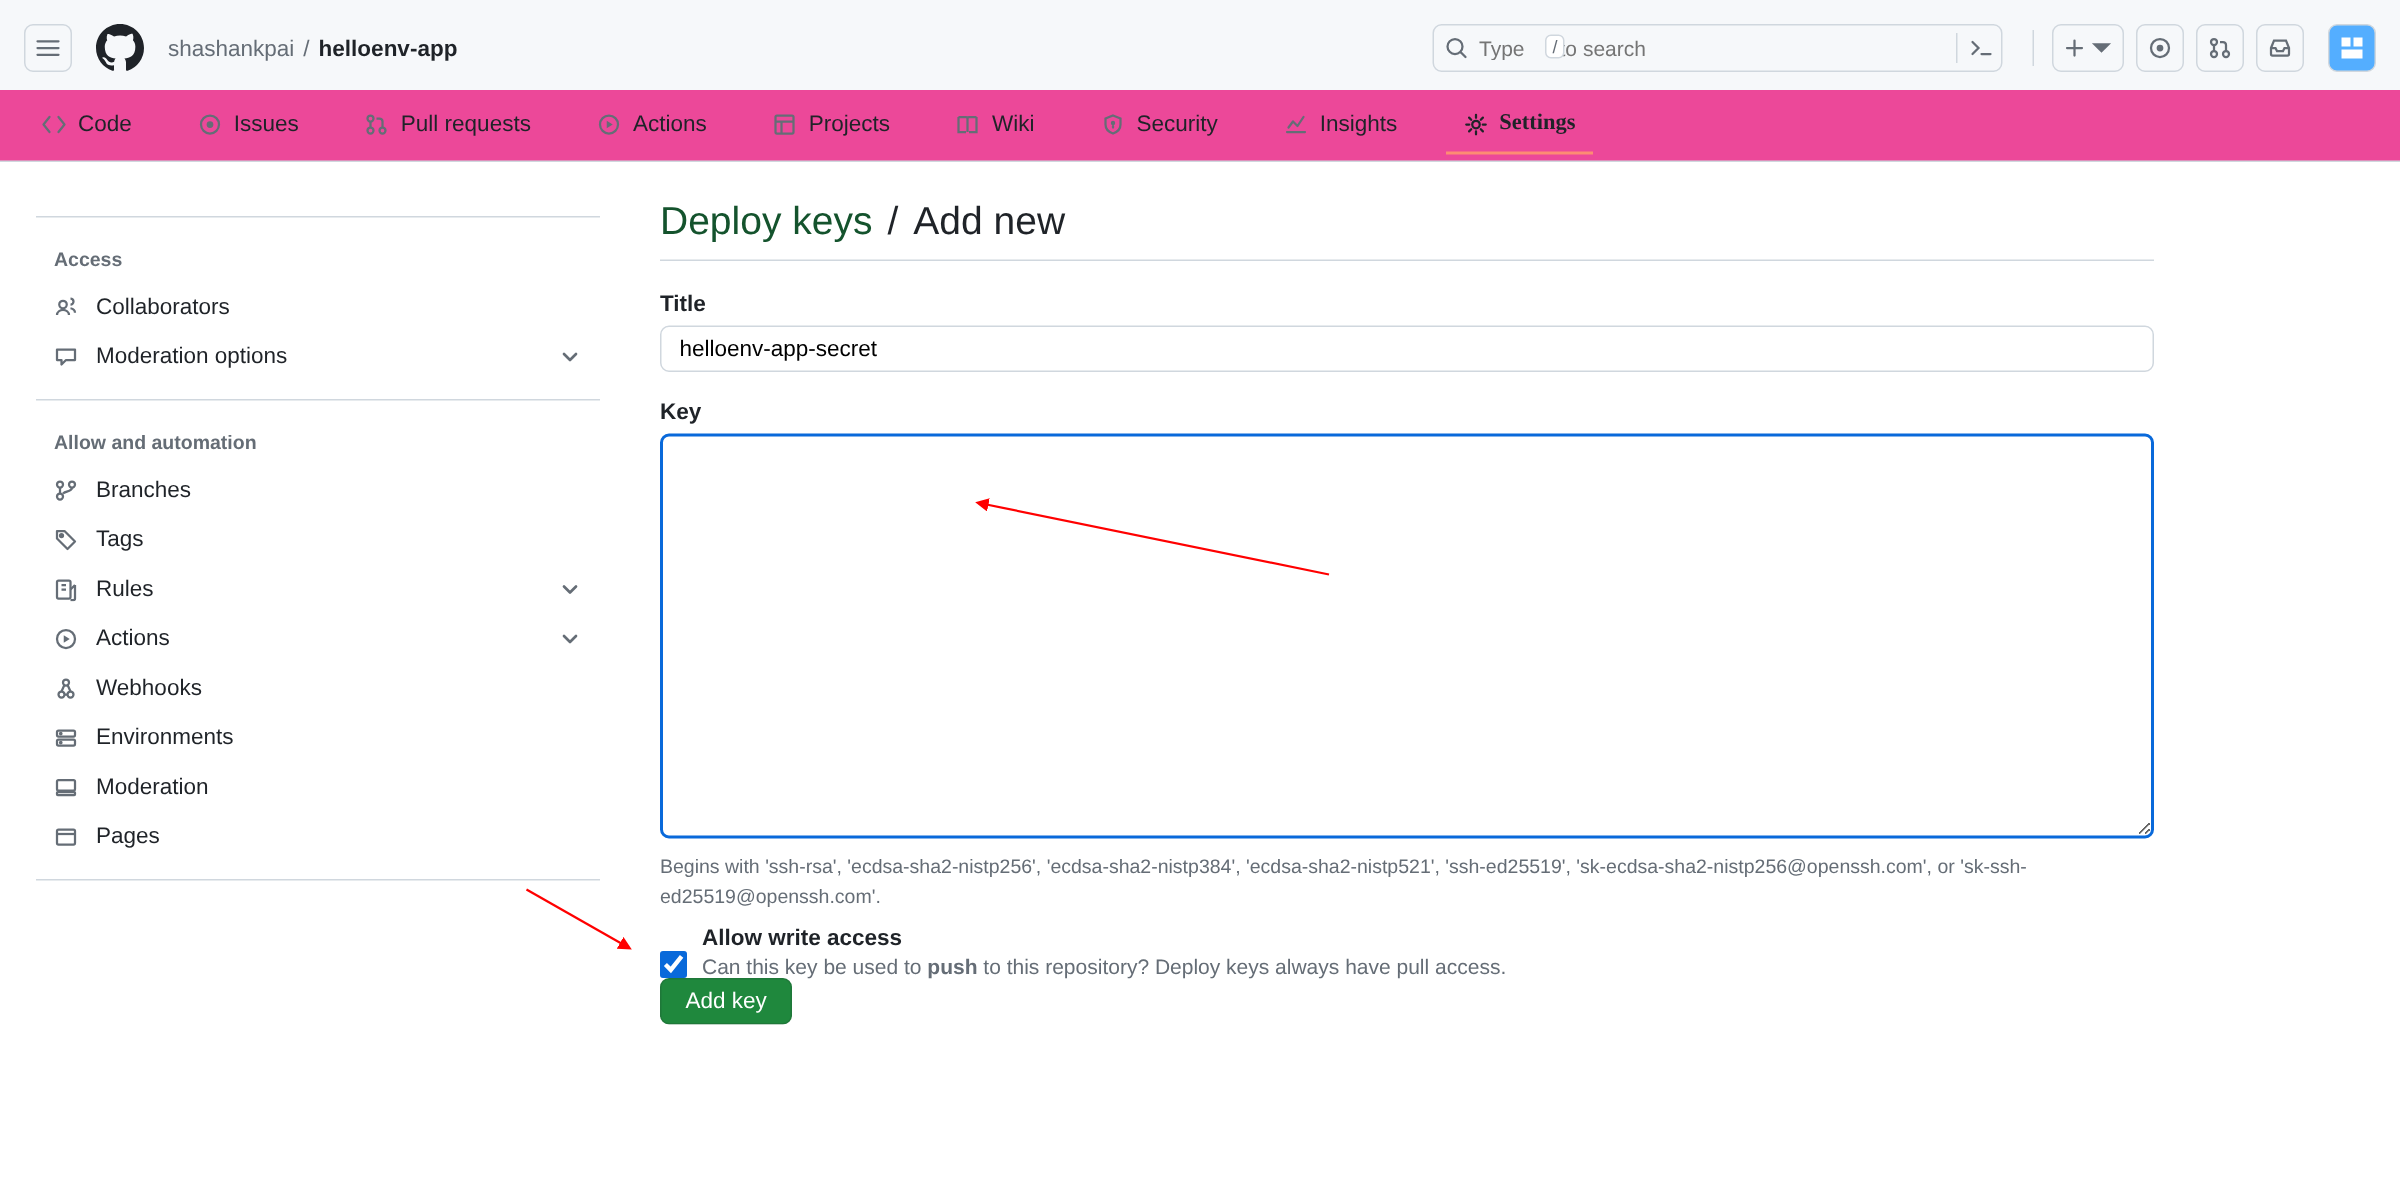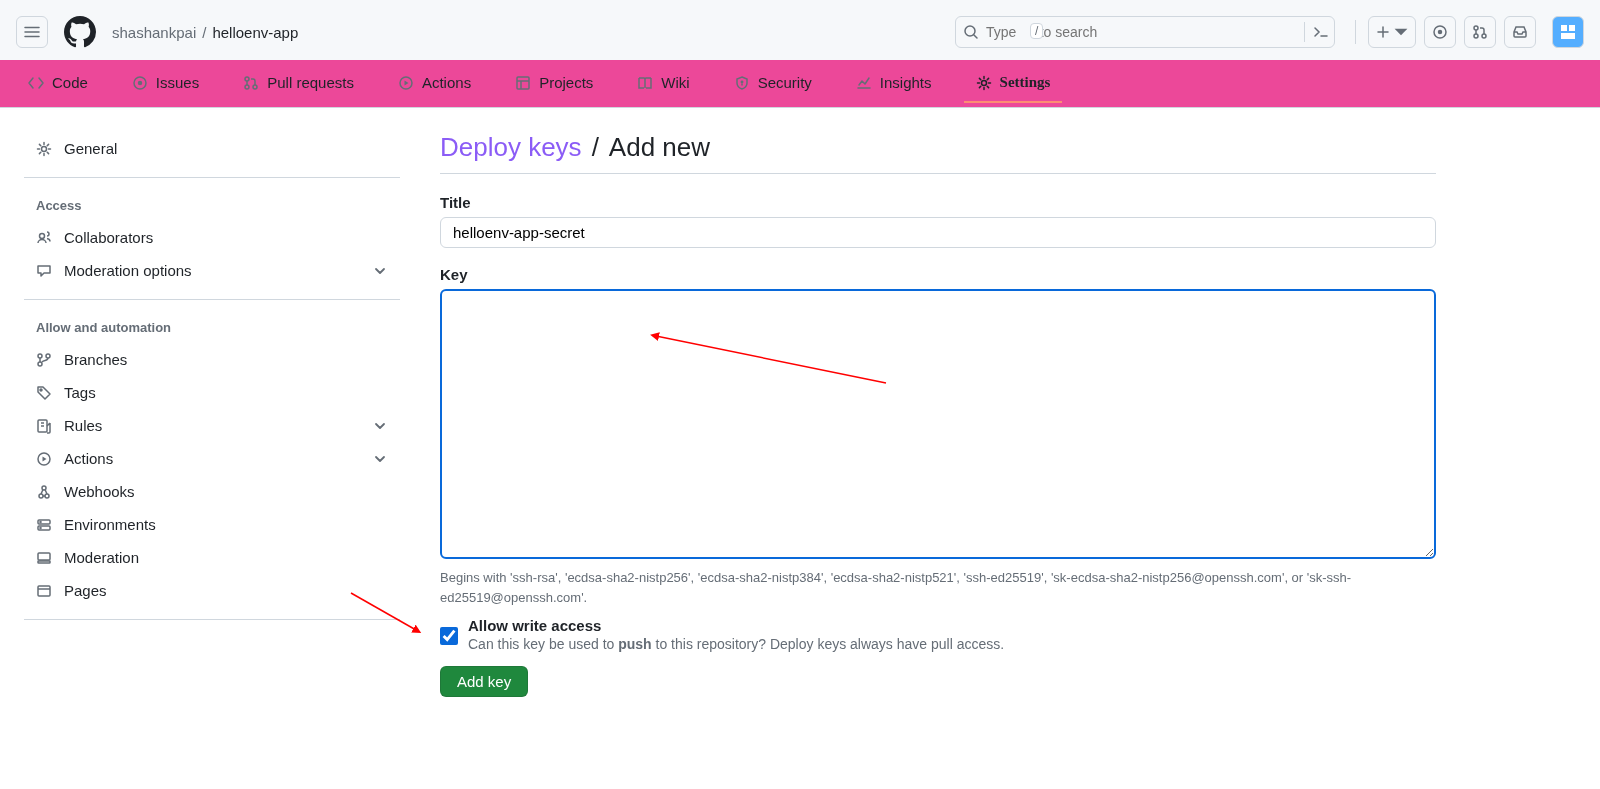--- a/index.html
+++ b/index.html
@@ -7,21 +7,21 @@
   
   
   .topbar { display: flex; align-items: center; padding: 16px 16px 12px; background: #f6f8fa; border-bottom: none; }
   .hamburger-btn { width: 32px; height: 32px; border: 1px solid #d0d7de; border-radius: 6px; display: flex; align-items: center; justify-content: center; background: #f6f8fa; cursor: pointer; }
   .hamburger-btn svg { width: 16px; height: 16px; }
   .gh-logo { margin-left: 16px; width: 32px; height: 32px; display:flex; align-items:center; justify-content:center; }
   .gh-logo svg { width: 32px; height: 32px; }
   .breadcrumb { margin-left: 16px; font-size: 15px; display:flex; align-items:center; gap:6px; }
   .breadcrumb .owner { color: #656d76; }
   .breadcrumb .sep { color: #656d76; }
-  .breadcrumb .repo { font-weight: 400; color: #1f2328; }
+  .breadcrumb .repo { font-weight: 700; color: #1f2328; }
   .topbar-spacer { flex: 1; }
   .search-wrap { position: relative; width: 380px; }
   .search-input { width: 100%; height: 32px; border: 1px solid #d0d7de; border-radius: 6px; background: #f6f8fa; padding: 0 40px 0 30px; font-size: 14px; color:#656d76; }
   .search-icon-left { position:absolute; left:8px; top:8px; color:#656d76; }
   .search-kbd { position:absolute; left: 75px; top:7px; border:1px solid #d0d7de; border-radius:4px; padding:0 4px; font-size:12px; color:#656d76; background:#fff; }
   .search-pipe { position:absolute; right:6px; top:6px; color:#656d76; height:20px; border-left:1px solid #d0d7de; padding-left:8px; display:flex; align-items:center; }
   .top-actions { display:flex; align-items:center; gap:8px; margin-left:16px; }
   .icon-btn { width:32px; height:32px; border:1px solid #d0d7de; border-radius:6px; background:#f6f8fa; display:flex; align-items:center; justify-content:center; cursor:pointer; color:#656d76; }
   .icon-btn.plus { width:48px; gap:2px; }
   .icon-btn svg { width:16px; height:16px; }
@@ -41,30 +41,30 @@
   .content { flex:1; padding: 24px 40px 40px 24px; max-width: 1060px; position:relative;}
   
   .sidebar-item { display:flex; align-items:center; gap:12px; padding: 8px 12px; font-size:15px; color:#1f2328; border-radius:6px; cursor:pointer; }
   .sidebar-item svg { width:16px; height:16px; color:#656d76; flex-shrink:0; }
   .sidebar-item .chev { margin-left:auto; color:#656d76; }
   .sidebar-hr { border:none; border-top:1px solid #d0d7de; margin:12px 0; }
   .sidebar-heading { font-size:13px; font-weight:600; color:#656d76; padding: 8px 12px; }
   
   
   .page-title { font-size: 26px; font-weight: 400; padding-bottom: 10px; border-bottom: 1px solid #d0d7de; margin-bottom: 20px; display:flex; gap:10px; align-items:baseline; }
-  .page-title a { color:#8b5cf6; text-decoration:none; }
+  .page-title a { color:#14532d; text-decoration:none; }
   .page-title .tsep { color:#1f2328; }
   
   .form-label { display:block; font-weight:600; font-size:15px; margin-bottom:6px; }
   .form-input { width:100%; border:1px solid #d0d7de; border-radius:6px; padding:6px 12px; font-size:15px; background:#fff; }
   .form-textarea { width:100%; border:2px solid #0969da; border-radius:6px; padding:8px 12px; font-size:14px; background:#fff; height:270px; resize:vertical; outline:none; font-family:inherit; }
   .form-group { margin-bottom: 18px; }
   .form-note { font-size:13px; color:#656d76; margin-top:6px; line-height:1.5; }
   
-  .checkbox-row { display:flex; align-items:center; gap:10px; margin-bottom:14px; }
+  .checkbox-row { display:flex; align-items:flex-end; gap:10px; }
   .checkbox-row input[type=checkbox]{ width:18px; height:18px; accent-color:#0969da; margin-top:2px; cursor:pointer; }
   .checkbox-row .cb-label { font-weight:600; font-size:15px; }
   .checkbox-row .cb-desc { font-size:14px; color:#656d76; margin-top:2px; }
   .checkbox-row .cb-desc strong { color:#656d76; font-weight:600; }
   
   .btn-primary { background:#1f883d; color:#fff; border:1px solid rgba(31,35,40,.15); border-radius:6px; padding:6px 16px; font-size:15px; font-weight:500; cursor:pointer; }
   
   
   .ann-arrow { position:absolute; pointer-events:none; }
 </style>
@@ -203,27 +203,20 @@
     <svg viewBox="0 0 16 16" fill="none" stroke="currentColor" stroke-width="1.5">
         <circle cx="8" cy="8" r="2.5"></circle>
         <path d="M8 1.5v2M8 12.5v2M3.4 3.4l1.4 1.4M11.2 11.2l1.4 1.4M1.5 8h2M12.5 8h2M3.4 12.6l1.4-1.4M11.2 4.8l1.4-1.4" stroke-linecap="round"></path>
       </svg>
     <span>Settings</span>
   </a>
 </nav>
 
 <div class="main">
   <aside class="sidebar">
-    <a class="sidebar-item">
-      <svg viewBox="0 0 16 16" fill="none" stroke="currentColor" stroke-width="1.5">
-          <circle cx="8" cy="8" r="2.5"></circle>
-          <path d="M8 1.5v2M8 12.5v2M3.4 3.4l1.4 1.4M11.2 11.2l1.4 1.4M1.5 8h2M12.5 8h2M3.4 12.6l1.4-1.4M11.2 4.8l1.4-1.4" stroke-linecap="round"></path>
-        </svg>
-      <span>General</span>
-    </a>
     <hr class="sidebar-hr">
     <div class="sidebar-heading">Access</div>
     <a class="sidebar-item">
       <svg viewBox="0 0 16 16" fill="none" stroke="currentColor" stroke-width="1.5">
           <circle cx="6" cy="6" r="2.5"></circle>
           <path d="M2 13c0-2 2-3.5 4-3.5s4 1.5 4 3.5M11 6a2 2 0 100-4M14 11.5c0-1.5-1.3-2.7-3-3"></path>
         </svg>
       <span>Collaborators</span>
     </a>
     <a class="sidebar-item">

